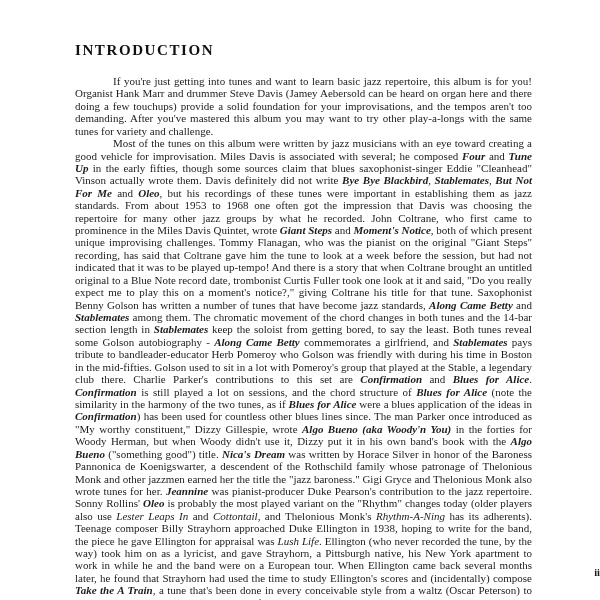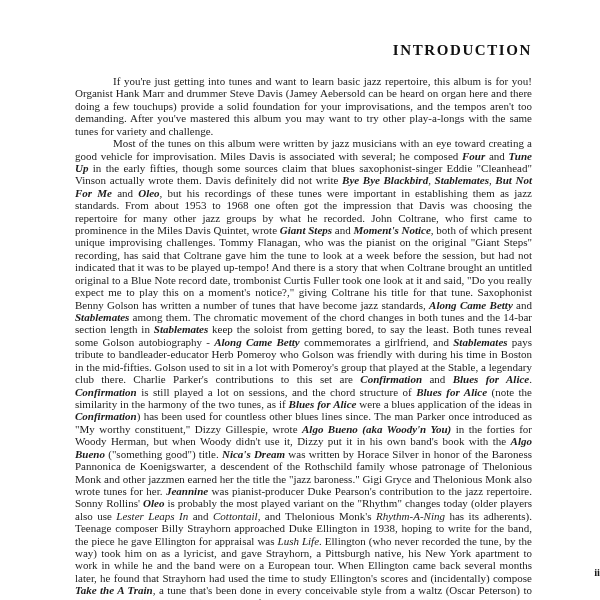--- a/index.html
+++ b/index.html
@@ -1,21 +1,21 @@
 <!DOCTYPE html>
 <html><head>
 <meta charset="utf-8">
 <style>
   html,body{margin:0;padding:0;background:#ffffff;}
   body{width:600px;height:600px;position:relative;overflow:hidden;
        font-family:"Liberation Serif", serif;color:#1a1a1a;}
   .page{box-sizing:border-box;width:600px;height:600px;
         padding:42px 68px 0 75px;position:relative;background:#ffffff;}
   .title{font-size:15px;font-weight:bold;letter-spacing:1.6px;
-         text-align:right;margin:0 0 16px 0;color:#111;}
+         text-align:left;margin:0 0 16px 0;color:#111;}
   .body-text p{margin:0;font-size:11px;line-height:12.42px;
                text-align:justify;text-indent:38px;color:#1c1c1c;}
   .b{font-weight:bold;font-style:italic;}
   .i{font-style:italic;}
   .page-number{position:absolute;left:0;right:0;top:567px;text-align:right;
                font-size:10.5px;font-weight:bold;color:#1c1c1c;}
 </style>
 </head>
 <body>
 

